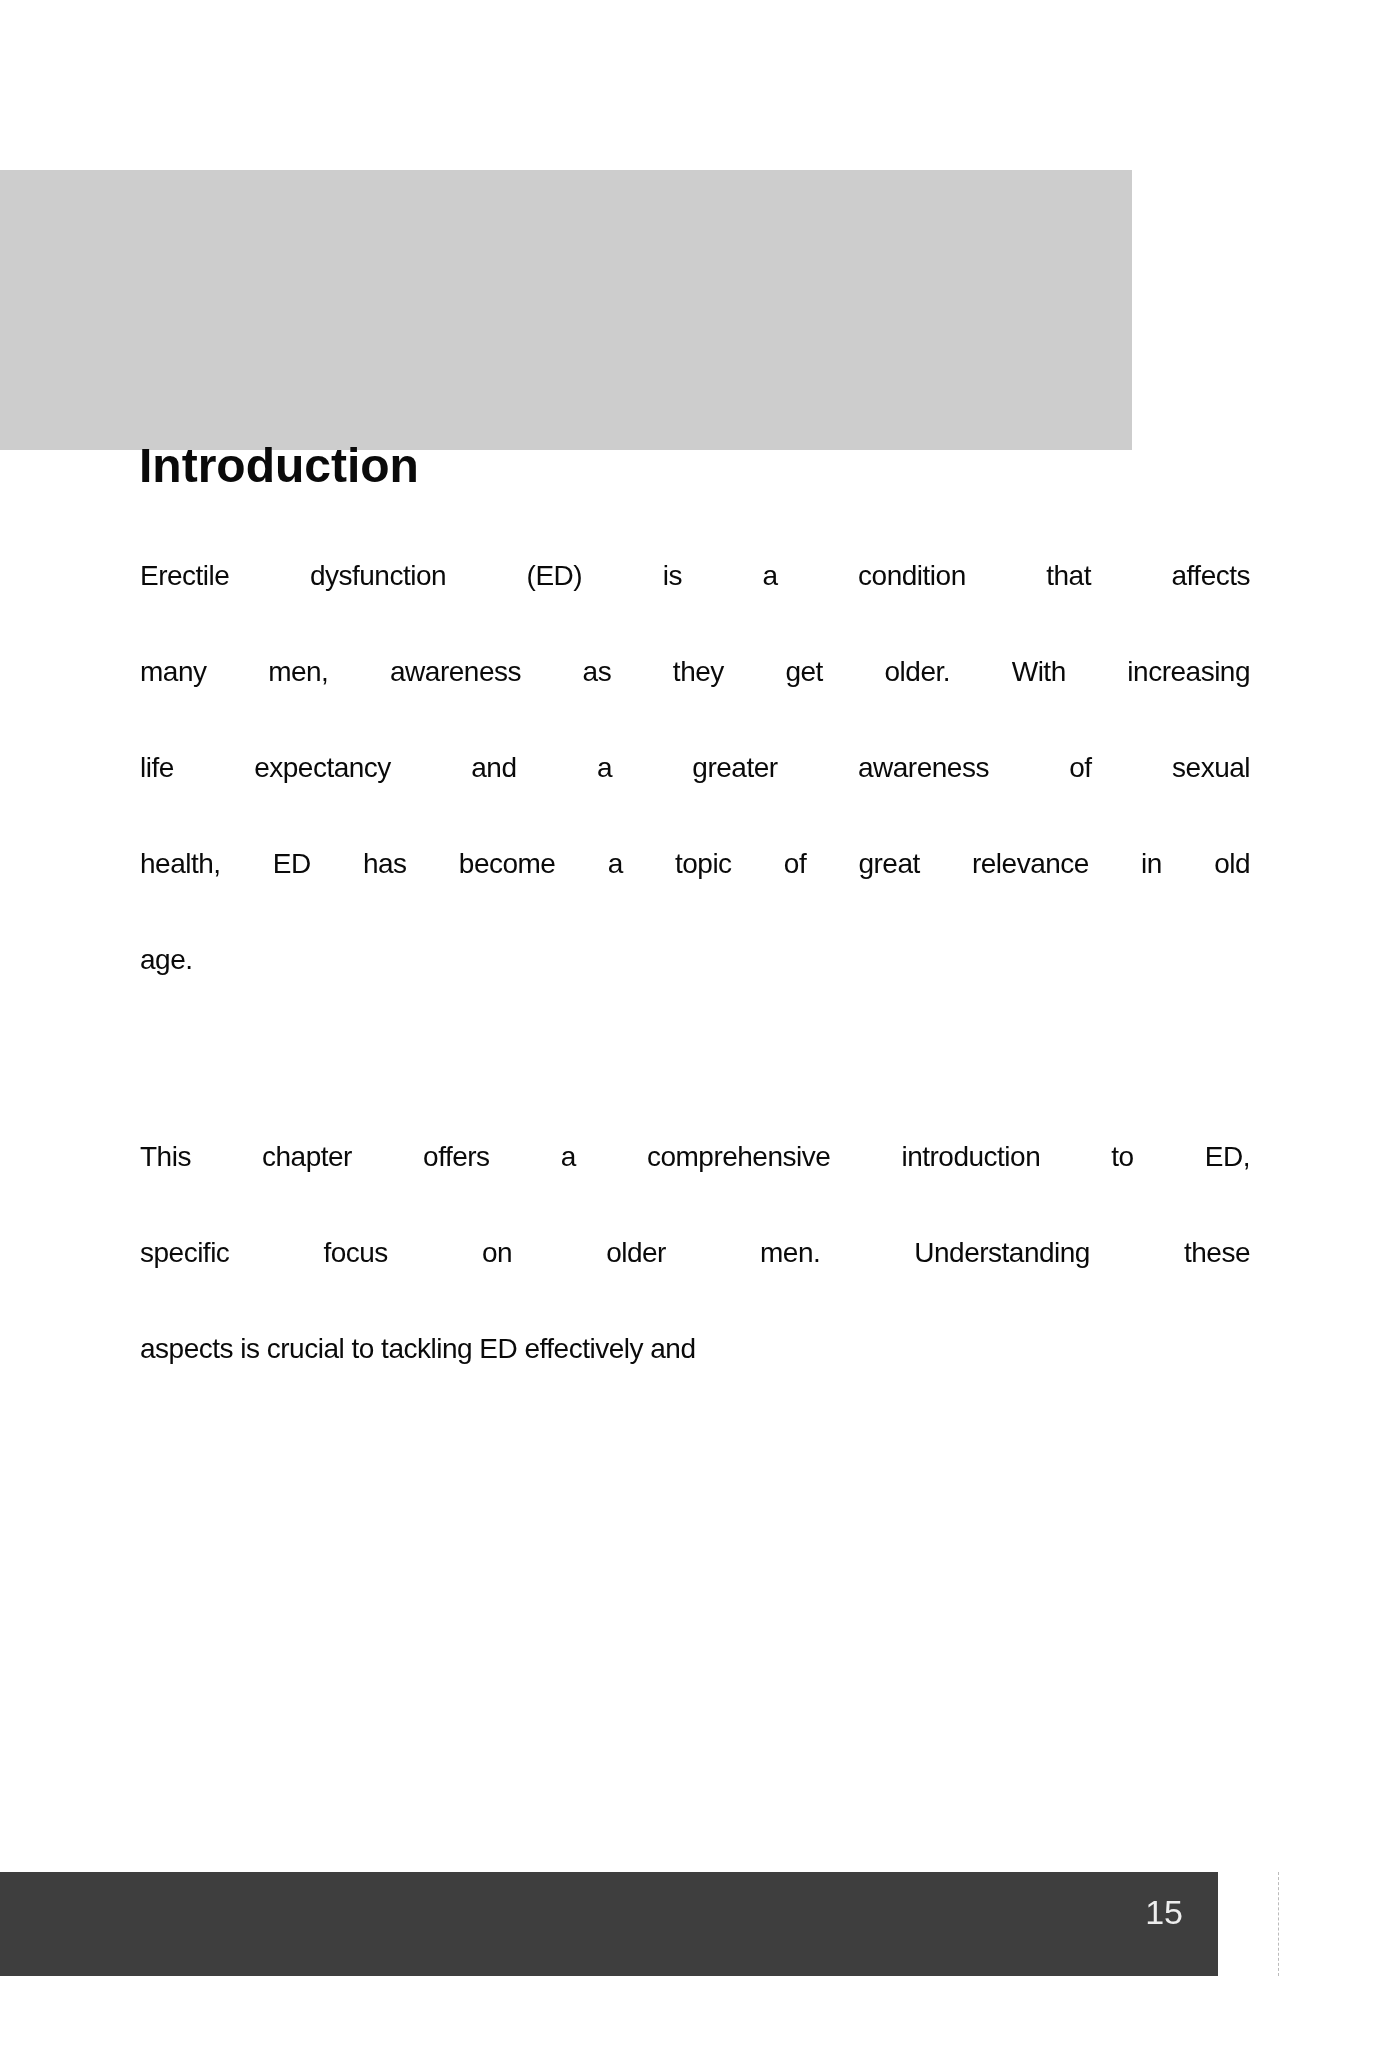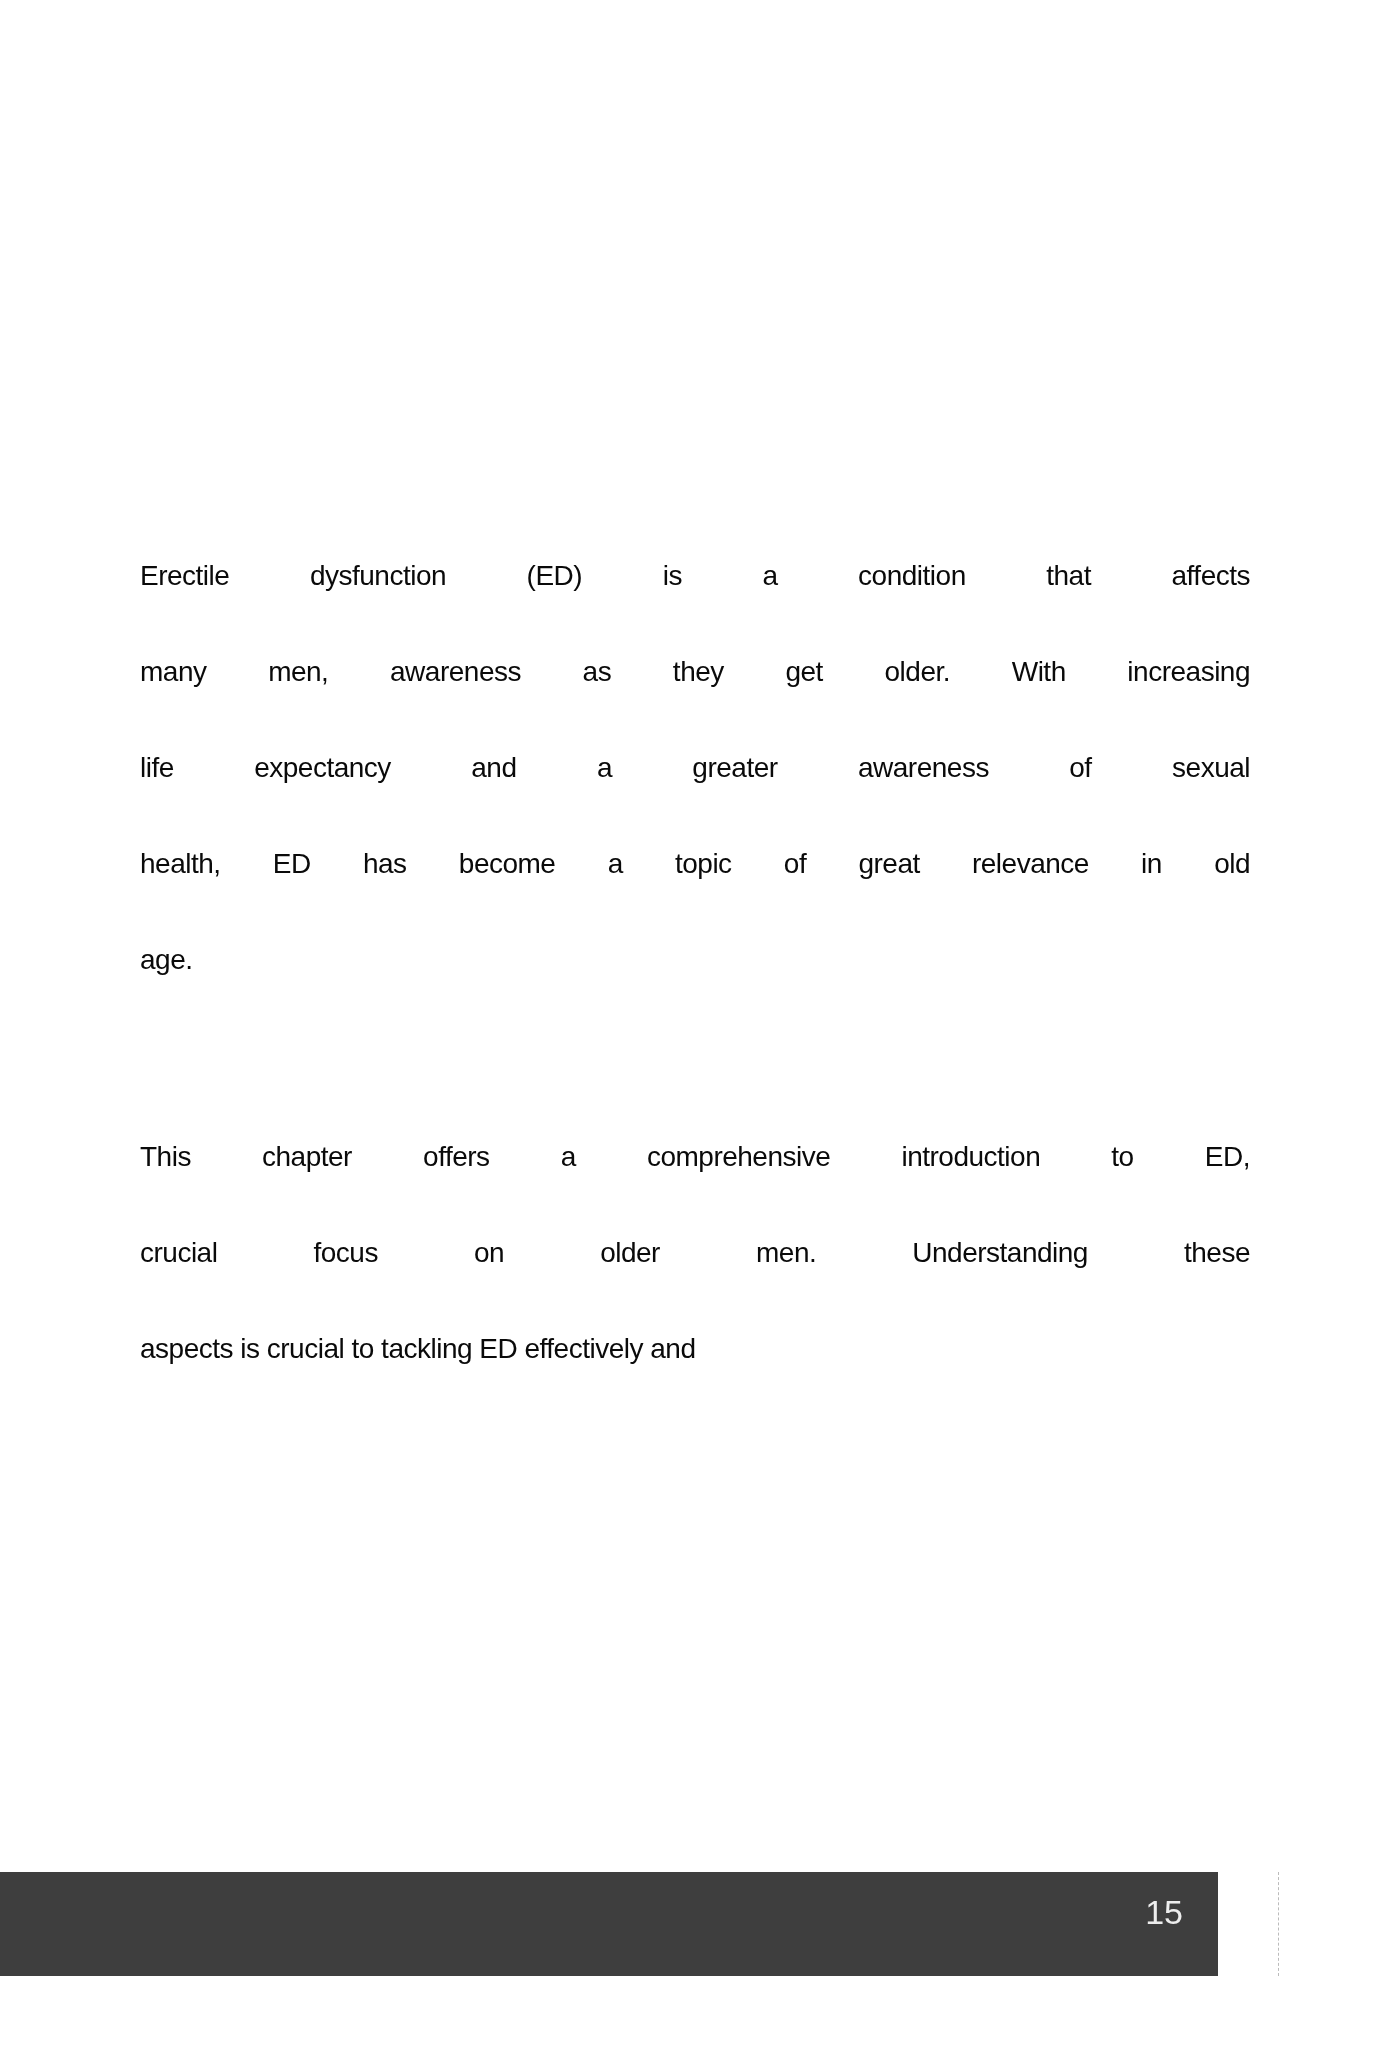--- a/index.html
+++ b/index.html
@@ -82,32 +82,35 @@
     line-height: 40px;
     color: var(--page-number-color);
     font-weight: normal;
   }
 </style>
 </head>
 <body>
 
 <div class="page">
 
+  <div class="header-band">
+    <h1 class="chapter-title">Introduction</h1>
+  </div>
 
   <div class="body-text">
     <div class="para">
       <div class="line">Erectile dysfunction (ED) is a condition that affects</div>
       <div class="line">many men, awareness as they get older. With increasing</div>
       <div class="line">life expectancy and a greater awareness of sexual</div>
       <div class="line">health, ED has become a topic of great relevance in old</div>
       <div class="line">age.</div>
     </div>
     <div class="para">
       <div class="line">This chapter offers a comprehensive introduction to ED,</div>
-      <div class="line">crucial focus on older men. Understanding these</div>
+      <div class="line">specific focus on older men. Understanding these</div>
       <div class="line">aspects is crucial to tackling ED effectively and</div>
     </div>
   </div>
 
   <div class="footer-bar">
     <div class="footer-separator"></div>
     <div class="page-number">15</div>
   </div>
 
 </div>

